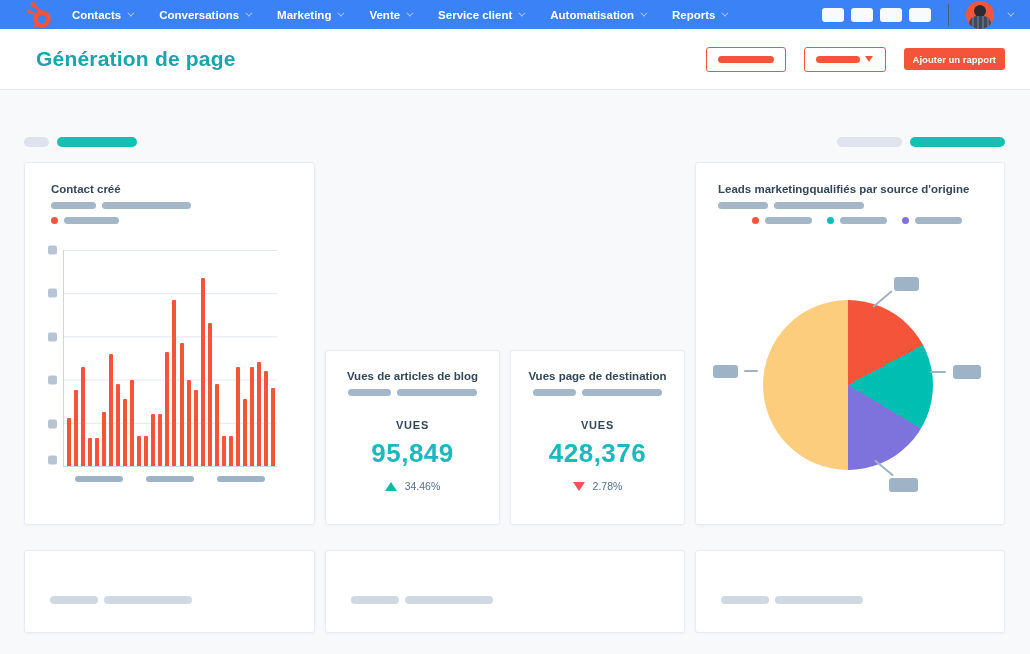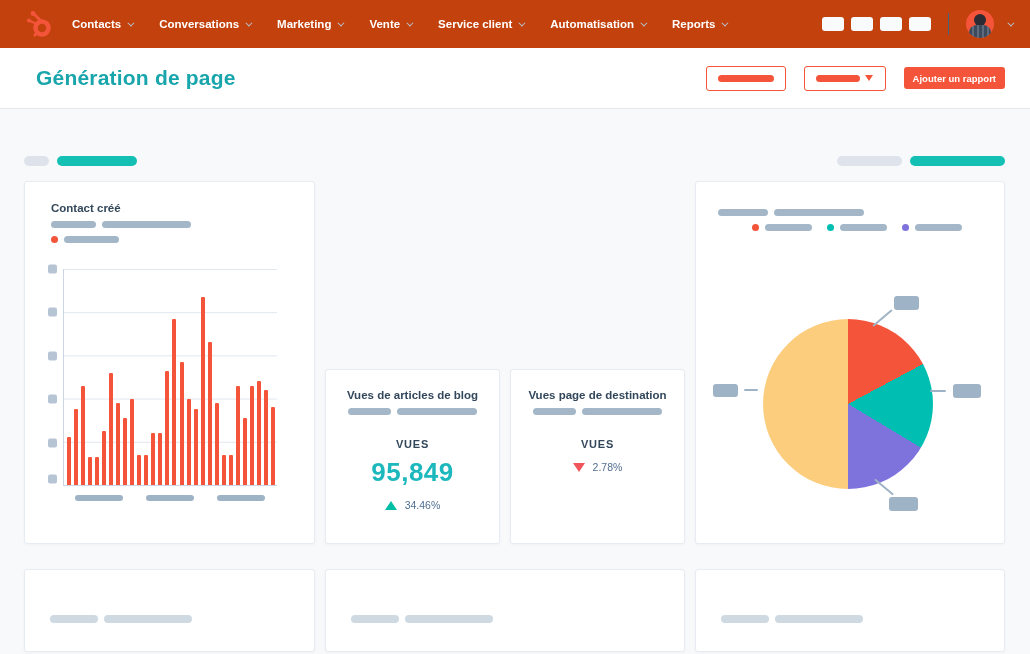--- a/index.html
+++ b/index.html
@@ -1,20 +1,20 @@
 <!DOCTYPE html>
 <html><head>
 <meta charset="utf-8">
 <style>
   * { margin:0; padding:0; box-sizing:border-box; }
   html,body { width:1030px; height:654px; overflow:hidden;
     font-family:"Liberation Sans", sans-serif; background:#f7f9fb; }
 
   
-  .topnav { height:48px; background:#c2410c; display:flex; align-items:center; padding:0 18px 0 24px; }
+  .topnav { height:29px; background:#3b82f6; display:flex; align-items:center; padding:0 18px 0 24px; }
   .logo { width:30px; height:30px; margin-right:18px; flex:none; }
   .nav-items { display:flex; align-items:center; gap:27px; }
   .nav-item { display:flex; align-items:center; gap:6px; color:#ffffff; font-size:11.5px;
     font-weight:700; cursor:pointer; white-space:nowrap; }
   .chev { width:5px; height:5px; border-right:1.5px solid #b7c7d6; border-bottom:1.5px solid #b7c7d6;
     transform:rotate(45deg) translateY(-2px); }
   .nav-right { margin-left:auto; display:flex; align-items:center; gap:7px; }
   .nav-box { width:22px; height:14px; background:#f8fafc; border-radius:3px; cursor:pointer; }
   .nav-sep { width:1px; height:22px; background:#46617c; margin:0 10px; }
   .avatar { width:28px; height:28px; border-radius:50%; background:#f4553a; overflow:hidden; position:relative; cursor:pointer; }
@@ -238,20 +238,21 @@
         <div class="xpill"></div>
         <div class="xpill"></div>
         <div class="xpill"></div>
       </div>
     </div>
 
 
 
     <div class="card span2 pie-card">
       <div class="pie-head">
+        <div class="card-title">Leads marketingqualifiés par source d'origine</div>
         <div class="pill-row">
           <span class="ph-pill" style="width:50px"></span>
           <span class="ph-pill" style="width:90px"></span>
         </div>
         <div class="pie-legend">
           <span class="entry">
               <span class="dot" style="background: rgb(244, 85, 58);"></span>
               <span class="ph-pill" style="width:47px"></span>
             </span>
           <span class="entry">
@@ -289,20 +290,21 @@
       </div>
     </div>
 
     <div class="card kpi" style="grid-column:3; grid-row:2">
       <div class="card-title">Vues page de destination</div>
       <div class="pill-row">
         <span class="ph-pill" style="width:43px"></span>
         <span class="ph-pill" style="width:80px"></span>
       </div>
       <div class="metric-label">VUES</div>
+      <div class="metric-value">428,376</div>
       <div class="delta">
         <span class="tri-down"></span>
         <span class="delta-txt">2.78%</span>
       </div>
     </div>
 
   </div>
 
   <div class="bottom-row">
     <div class="card bcard" style="width:291px">

